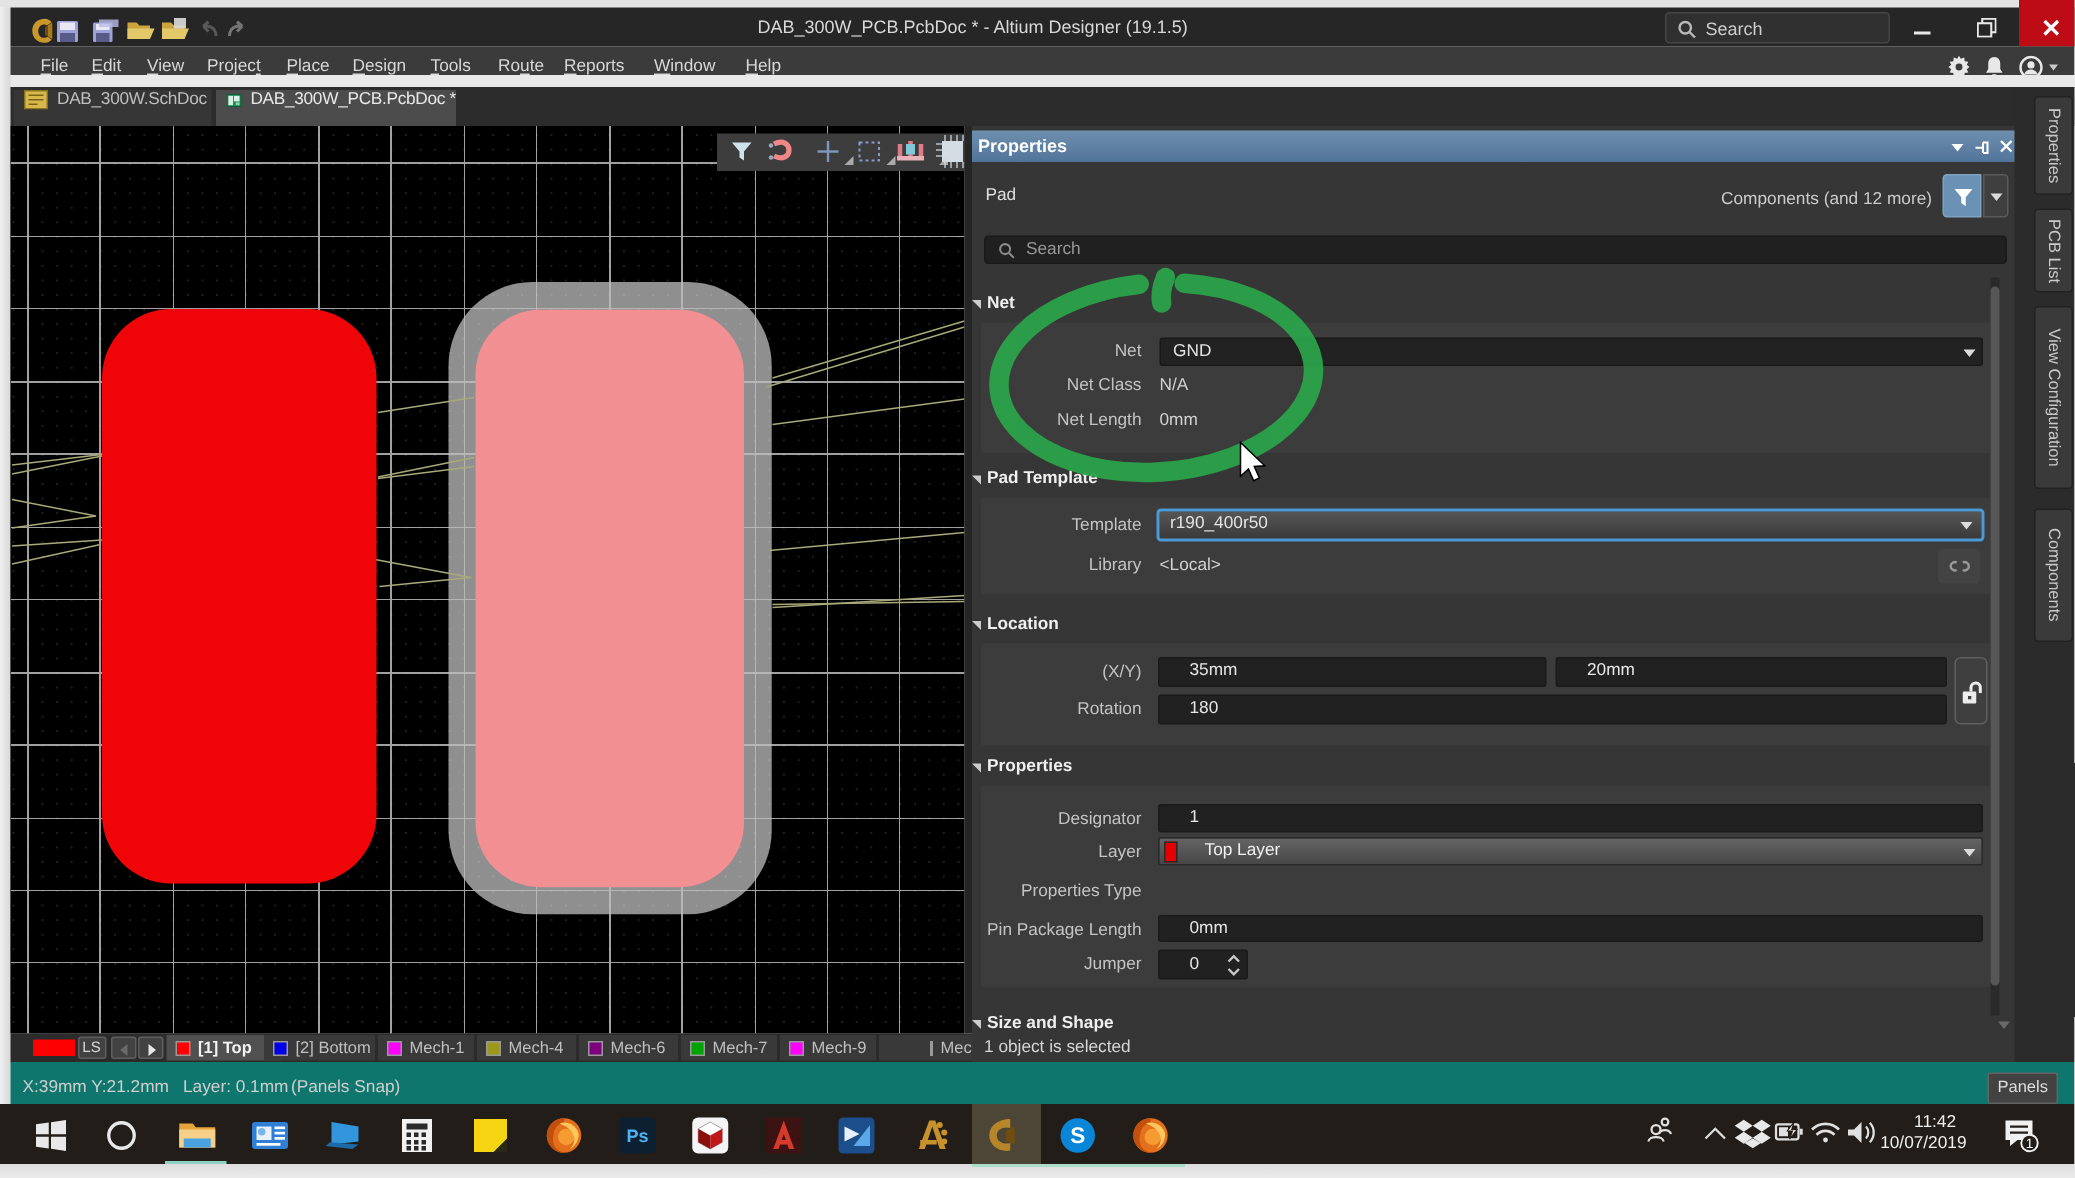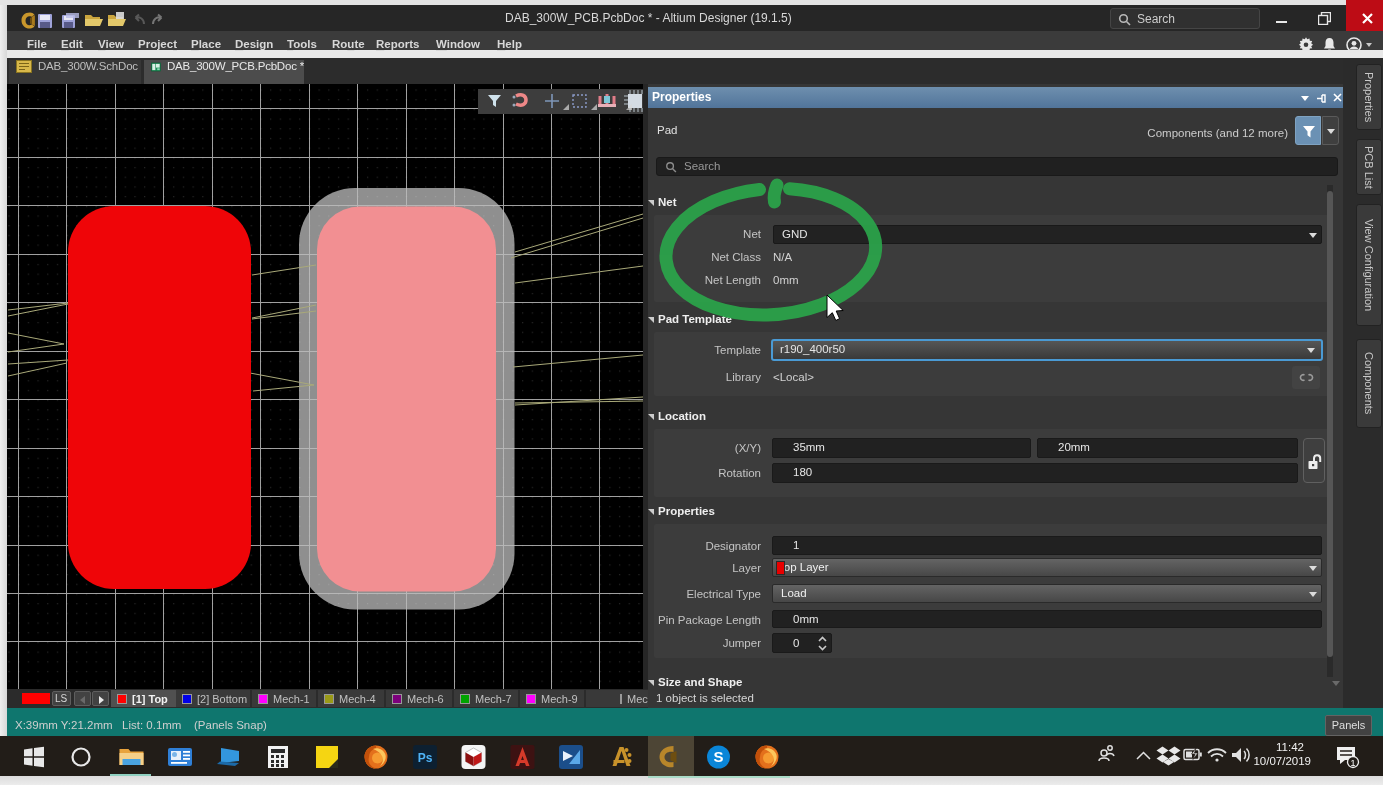--- a/index.html
+++ b/index.html
@@ -1,21 +1,21 @@
 <!DOCTYPE html>
 <html><head>
 <meta charset="utf-8">
 <style>
 * { margin:0; padding:0; box-sizing:border-box; }
 html,body { width:1383px; height:785px; overflow:hidden; background:#e9e9e9; font-family:"Liberation Sans", sans-serif; }
 .abs { position:absolute; }
 #stage { position:relative; width:1383px; height:785px; background:#e9e9e9; }
 
 #titlebar { left:7px; top:5px; width:1376px; height:26px; background:#262626; }
-#menubar { left:7px; top:31px; width:1376px; height:19px; background:#3b3b3b;font-weight:bold; }
+#menubar { left:7px; top:31px; width:1376px; height:19px; background:#3b3b3b; }
 #tabbar { left:7px; top:58px; width:1376px; height:26px; background:#2c2c2c; }
 #leftborder { left:0; top:5px; width:7px; height:771px; background:linear-gradient(90deg,#efefef,#d8d8d8); }
 #topborder { left:0; top:0; width:1383px; height:5px; background:#e3e3e3; }
 .title-text { color:#d8d8d8; font-size:12px; }
 .menu-item { color:#d8d8d8; font-size:11.5px; }
 .menu-item u { text-decoration-thickness:1px; text-underline-offset:2px; }
 
 .doctab { top:2px; height:24px; color:#bfbfbf; font-size:11.5px; display:flex; align-items:flex-start; white-space:nowrap; overflow:hidden; letter-spacing:-0.2px; }
 
 #canvas { left:7px; top:84px; width:636px; height:605px; background:#000; }
@@ -251,21 +251,21 @@
     <div class="ltab" style="left:169px;width:74px;"><span class="sq" style="background:#0000e8"></span>[2] Bottom</div>
     <div class="ltab" style="left:245px;width:64px;"><span class="sq" style="background:#f0f"></span>Mech-1</div>
     <div class="ltab" style="left:311px;width:66px;"><span class="sq" style="background:#9a9a18"></span>Mech-4</div>
     <div class="ltab" style="left:379px;width:66px;"><span class="sq" style="background:#7d007d"></span>Mech-6</div>
     <div class="ltab" style="left:447px;width:64px;"><span class="sq" style="background:#00a400"></span>Mech-7</div>
     <div class="ltab" style="left:513px;width:64px;"><span class="sq" style="background:#f0f"></span>Mech-9</div>
     <div class="ltab" style="left:579px;width:62px;padding-left:28px;"><span class="sq" style="background:#7d007d"></span>Mech</div>
   </div>
   <div id="statusbar" class="abs">
     <span class="abs" style="left:8px;top:11px">X:39mm Y:21.2mm</span>
-    <span class="abs" style="left:115px;top:11px">List: 0.1mm</span>
+    <span class="abs" style="left:115px;top:11px">Layer: 0.1mm</span>
     <span class="abs" style="left:187px;top:11px">(Panels Snap)</span>
     <div class="abs" style="left:1318px;top:7px;width:47px;height:21px;background:#424242;border:1px solid #636363;border-radius:2px;color:#dedede;font-size:11px;text-align:center;line-height:19px;">Panels</div>
   </div>
   <div id="paneldiv" class="abs"></div>
   <div id="panel" class="abs">
     <div id="panelhdr" class="abs">
         <span style="position:absolute;left:4px;top:3px">Properties</span>
       <div class="caret" style="left:653px;top:9px;border-top-color:#fff"></div>
       <svg class="abs" style="left:668px;top:6px" width="11" height="11" viewBox="0 0 11 11">
           <path d="M1 5.5 h5 M6 2 v7 M6 2 h3 v7 h-3" stroke="#fff" stroke-width="1.4" fill="none"></path>
@@ -335,23 +335,22 @@
           <rect x="1.5" y="9" width="9" height="8" rx="0.8" fill="#ececec"></rect>
           <rect x="5" y="12" width="2.2" height="2.2" fill="#3f3f3f"></rect>
         </svg>
     </div>
 
     <div class="sechdr" style="top:421px">Properties</div>
     <div class="group" style="top:440px;height:134px"></div>
     <div class="flabel" style="left:0;top:456px;width:113px">Designator</div>
     <div class="tinput" style="left:124px;top:452px;width:550px;height:18.5px;line-height:16px">1</div>
     <div class="flabel" style="left:0;top:478px;width:113px">Layer</div>
-    <div class="ddown" style="left:124px;top:473.5px;width:550px;height:19px;padding-left:5px">Top Layer<div class="abs" style="left:2.5px;top:2px;width:9px;height:14px;background:#e80000;border:1px solid #2a2a2a"></div><div class="caret" style="left:536px;top:7px"></div></div>
-    <div class="flabel" style="left:0;top:504px;width:113px">Electrical Type</div>
-    <div class="ddown" style="left:124px;top:499.5px;width:550px;height:19px">Load<div class="caret" style="left:536px;top:7px"></div></div>
+    <div class="ddown" style="left:124px;top:473.5px;width:550px;height:19px;padding-left:30px">Top Layer<div class="abs" style="left:2.5px;top:2px;width:9px;height:14px;background:#e80000;border:1px solid #2a2a2a"></div><div class="caret" style="left:536px;top:7px"></div></div>
+    <div class="flabel" style="left:0;top:504px;width:113px">Properties Type</div>
     <div class="flabel" style="left:0;top:530px;width:113px">Pin Package Length</div>
     <div class="tinput" style="left:124px;top:525.5px;width:550px;height:18.5px;line-height:16px">0mm</div>
     <div class="flabel" style="left:0;top:553px;width:113px">Jumper</div>
     <div class="tinput" style="left:124px;top:548.5px;width:60px;height:20px;line-height:18px">0
       <svg class="abs" style="left:44px;top:2px" width="11" height="15" viewBox="0 0 11 15">
           <path d="M2 5 L5.5 1.5 L9 5" stroke="#c8c8c8" stroke-width="1.6" fill="none"></path>
           <path d="M2 10 L5.5 13.5 L9 10" stroke="#c8c8c8" stroke-width="1.6" fill="none"></path>
         </svg>
     </div>
 

